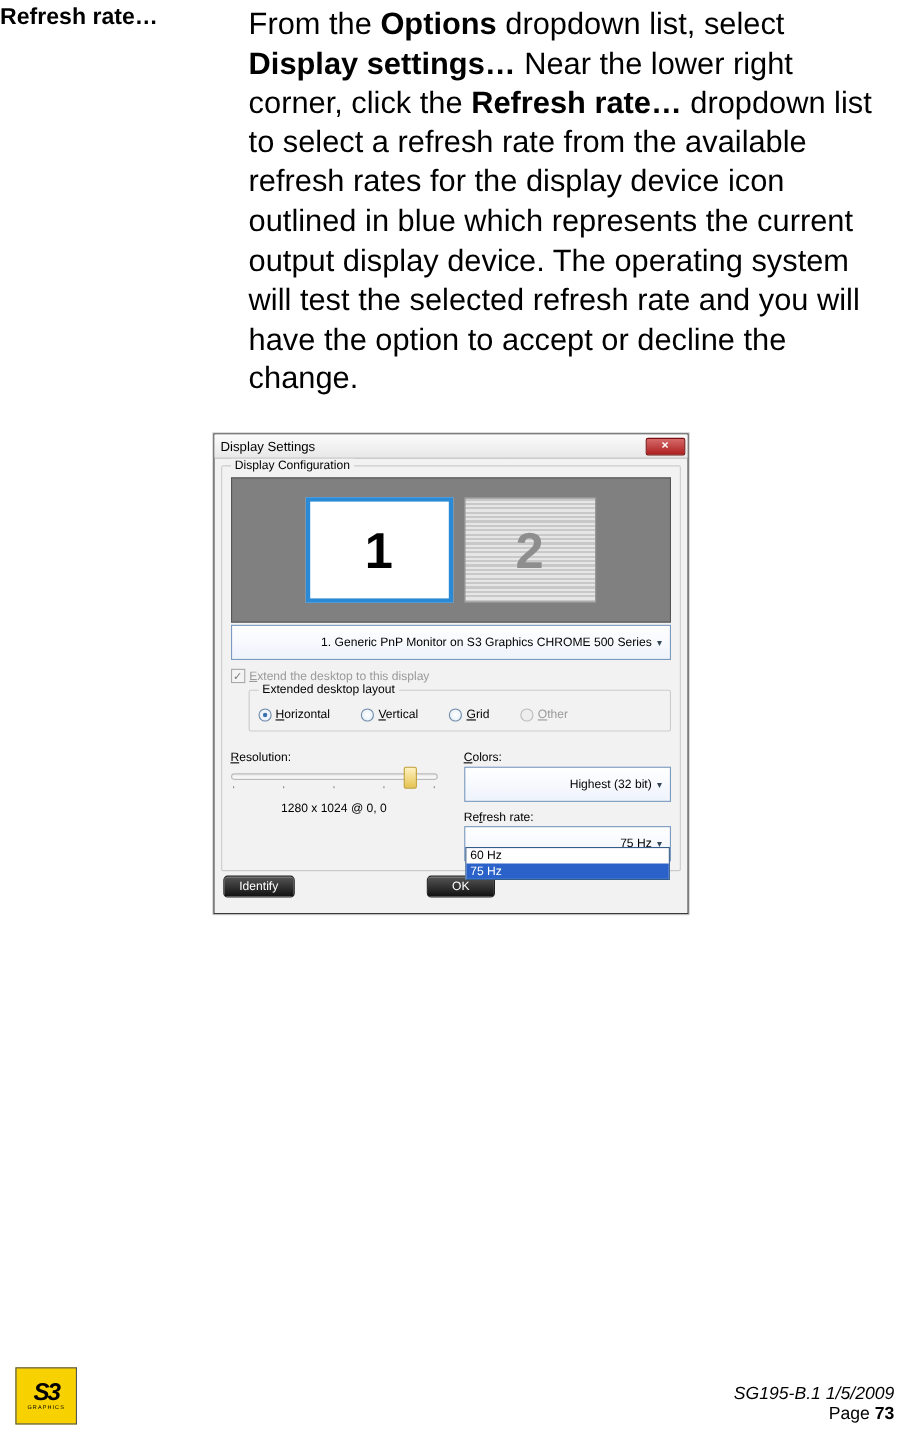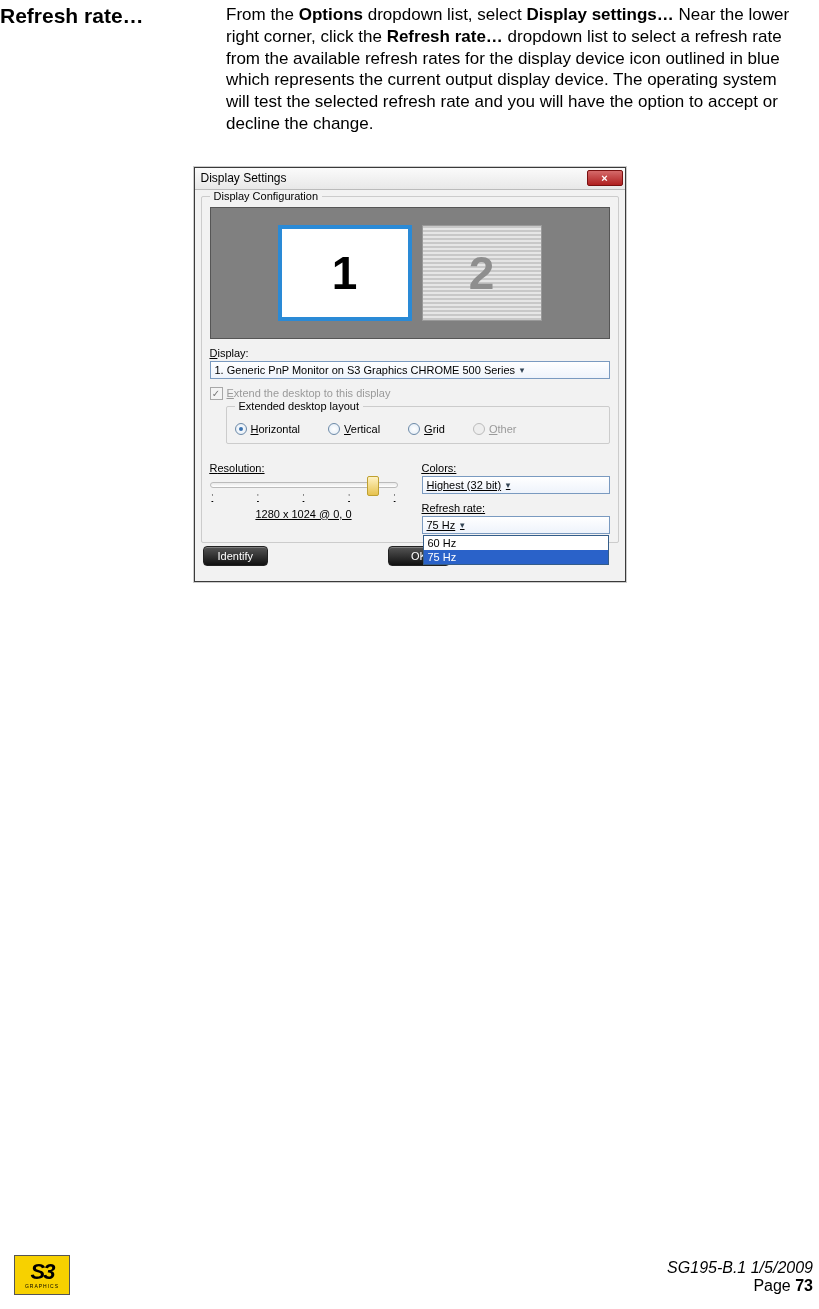--- a/index.html
+++ b/index.html
@@ -20,21 +20,21 @@
   }
   .term-col {
     width: 226px;
     flex: 0 0 226px;
     font-weight: bold;
     font-size: 21px;
     color: #000;
   }
   .desc-col {
     flex: 1;
-    font-size: 17px;
+    font-size: 28px;
     line-height: 1.28;
     padding-right: 16px;
     color: #000;
   }
   .desc-col b { font-weight: bold; }
 
   
   .figure-wrap {
     display: flex;
     justify-content: center;
@@ -114,26 +114,26 @@
     width: 120px;
     background: repeating-linear-gradient(0deg,#c8c8c8 0 2px,#e6e6e6 2px 4px);
     border: 1px solid #999;
     color: #8e8e8e;
   }
   .field-label { font-size: 11px; margin-top: 8px; }
   .underline { text-decoration: underline; }
   .combo {
     margin-top: 2px;
     width: 100%;
-    height: 18px;
+    height: 32px;
     border: 1px solid #7a9ac0;
     background: linear-gradient(#fff,#eef3fb);
     display: flex;
     align-items: center;
-    justify-content: flex-start;
+    justify-content: flex-end;
     padding: 0 2px 0 4px;
     font-size: 11px;
   }
   .combo .arrow {
     width: 14px; height: 14px;
     display:flex;align-items:center;justify-content:center;
     font-size:9px;color:#345;
   }
   .checkbox-row {
     margin-top: 8px;
@@ -172,21 +172,20 @@
   .radio.selected .dot::after{
     content:""; position:absolute; inset:3px; border-radius:50%; background:#3a72b0;
   }
   .radio.disabled { color:#9a9a9a; }
   .radio.disabled .dot{ border-color:#bbb; background:#eee; }
 
   .lower-grid {
     display: flex;
     gap: 24px;
     margin-top: 10px;
-    text-decoration: underline;
   }
   .lower-left, .lower-right { flex:1; }
   .slider-track {
     margin-top: 8px;
     height: 6px;
     border:1px solid #bbb;
     border-radius:3px;
     background:linear-gradient(#e9e9e9,#fff);
     position: relative;
   }
@@ -244,21 +243,21 @@
   
   .page-footer{
     position:absolute;
     left:0; right:0; bottom:14px;
     display:flex;
     align-items:flex-end;
     justify-content:space-between;
     padding:0 6px 0 14px;
   }
   .logo{
-    width:56px;height:40px;
+    width:56px;height:52px;
     background:#f7d100;
     border:1px solid #555;
     display:flex;align-items:center;justify-content:center;
     flex-direction:column;
   }
   .logo-s3{
     color:#000;font-weight:900;font-size:22px;font-style:italic;
     letter-spacing:-2px;line-height:1;
   }
   .logo-sub{ font-size:5px;color:#000;letter-spacing:1px; }
@@ -289,23 +288,20 @@
       </div>
 
       <div class="groupbox">
         <span class="groupbox-title">Display Configuration</span>
 
         <div class="monitors-area">
           <div class="monitor monitor-1">1</div>
           <div class="monitor monitor-2">2</div>
         </div>
 
-        <div class="field-label">
-          <span class="underline">D</span><span>isplay:</span>
-        </div>
         <div class="combo">
           <span>1. Generic PnP Monitor on S3 Graphics CHROME 500 Series</span>
           <span class="arrow">▾</span>
         </div>
 
         <div class="checkbox-row">
           <span class="fake-check">✓</span>
           <span>
             <span class="underline">E</span><span>xtend the desktop to this display</span>
           </span>

